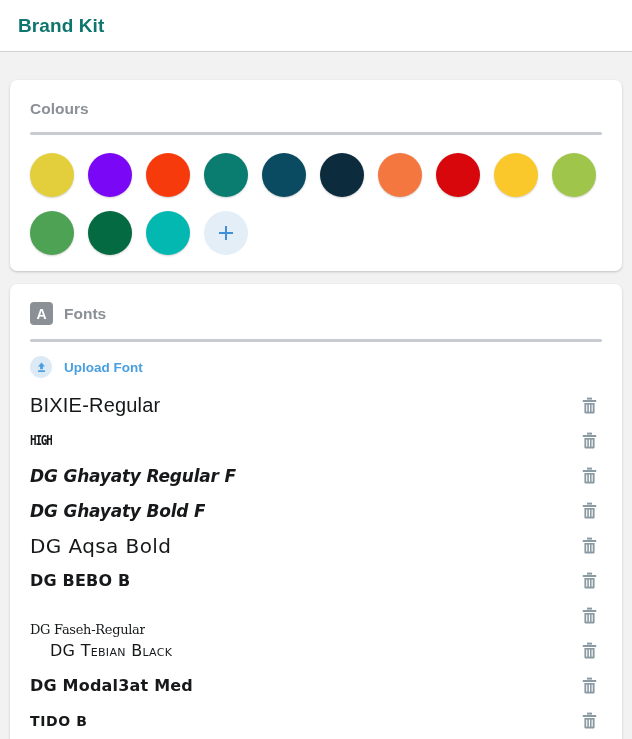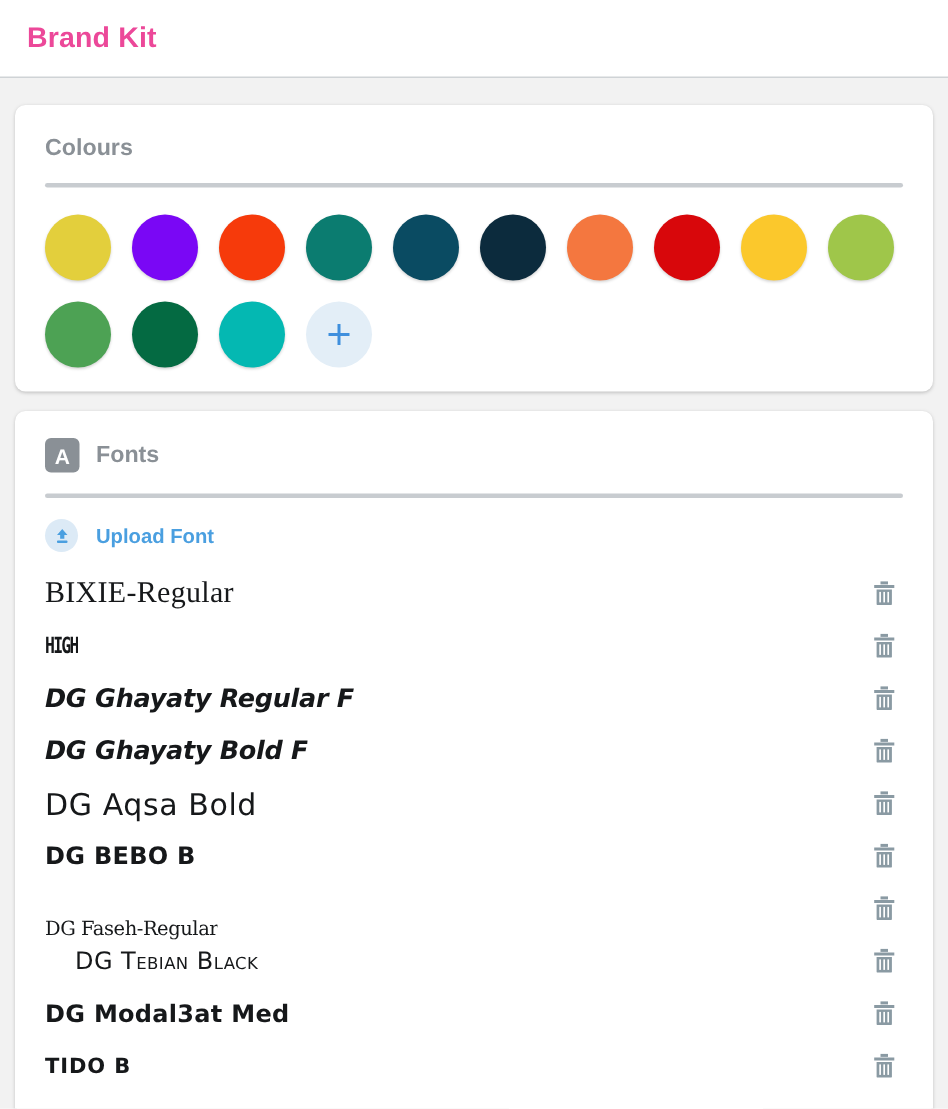--- a/index.html
+++ b/index.html
@@ -15,34 +15,34 @@
   
   .topbar {
     height: 52px;
     background: #ffffff;
     border-bottom: 1px solid #cfd3d6;
     display: flex;
     align-items: center;
     padding: 0 0 0 18px;
   }
   .topbar-title {
-    color: #ec4899;
+    color: #0f766e;
     font-size: 19px;
     font-weight: bold;
     letter-spacing: 0.1px;
   }
 
   
   .card {
     background: #ffffff;
     border-radius: 7px;
     box-shadow: 0 1px 3px rgba(0,0,0,0.13), 0 1px 2px rgba(0,0,0,0.08);
     margin: 0 10px;
   }
-  #colours-card { margin-top: 18px; padding: 20px 18px 16px 18px; }
+  #colours-card { margin-top: 28px; padding: 20px 18px 16px 18px; }
   #fonts-card   { margin-top: 13px; padding: 18px 18px 20px 18px; }
 
   .card-head {
     display: flex;
     align-items: center;
     gap: 11px;
     padding-left: 2px;
   }
   .card-title {
     color: #8a9096;
@@ -135,21 +135,21 @@
     width: 22px; height: 22px;
     display: flex;
     align-items: center;
     justify-content: center;
     cursor: pointer;
     flex: none;
   }
   .trash-btn svg { display: block; }
 
   
-  .f-serif   { font-family: Liberation Serif, serif; font-size: 20px; letter-spacing: 0.2px; }
+  .f-serif   { font-family: Liberation Sans, sans-serif; font-size: 20px; letter-spacing: 0.2px; }
   .f-stencil { font-family: "DejaVu Sans Mono", monospace; font-size: 11px; font-weight: bold;
                letter-spacing: -1.2px; transform: scaleY(1.35); transform-origin: left center; }
   .f-ital    { font-family: "DejaVu Sans", sans-serif; font-size: 17px; font-weight: bold;
                font-style: italic; letter-spacing: -0.2px; }
   .f-heavy   { font-family: "DejaVu Sans", sans-serif; font-size: 20px; font-weight: normal;
                letter-spacing: 0.4px; }
   .f-bebo    { font-family: "DejaVu Sans", sans-serif; font-size: 16px; font-weight: bold;
                letter-spacing: 0.2px; }
   .f-thin    { font-family: "DejaVu Serif", serif; font-size: 13px; letter-spacing: -0.3px; margin-top: 28px; }
   .f-caps    { font-family: "DejaVu Sans", sans-serif; font-size: 16px; font-weight: normal;

